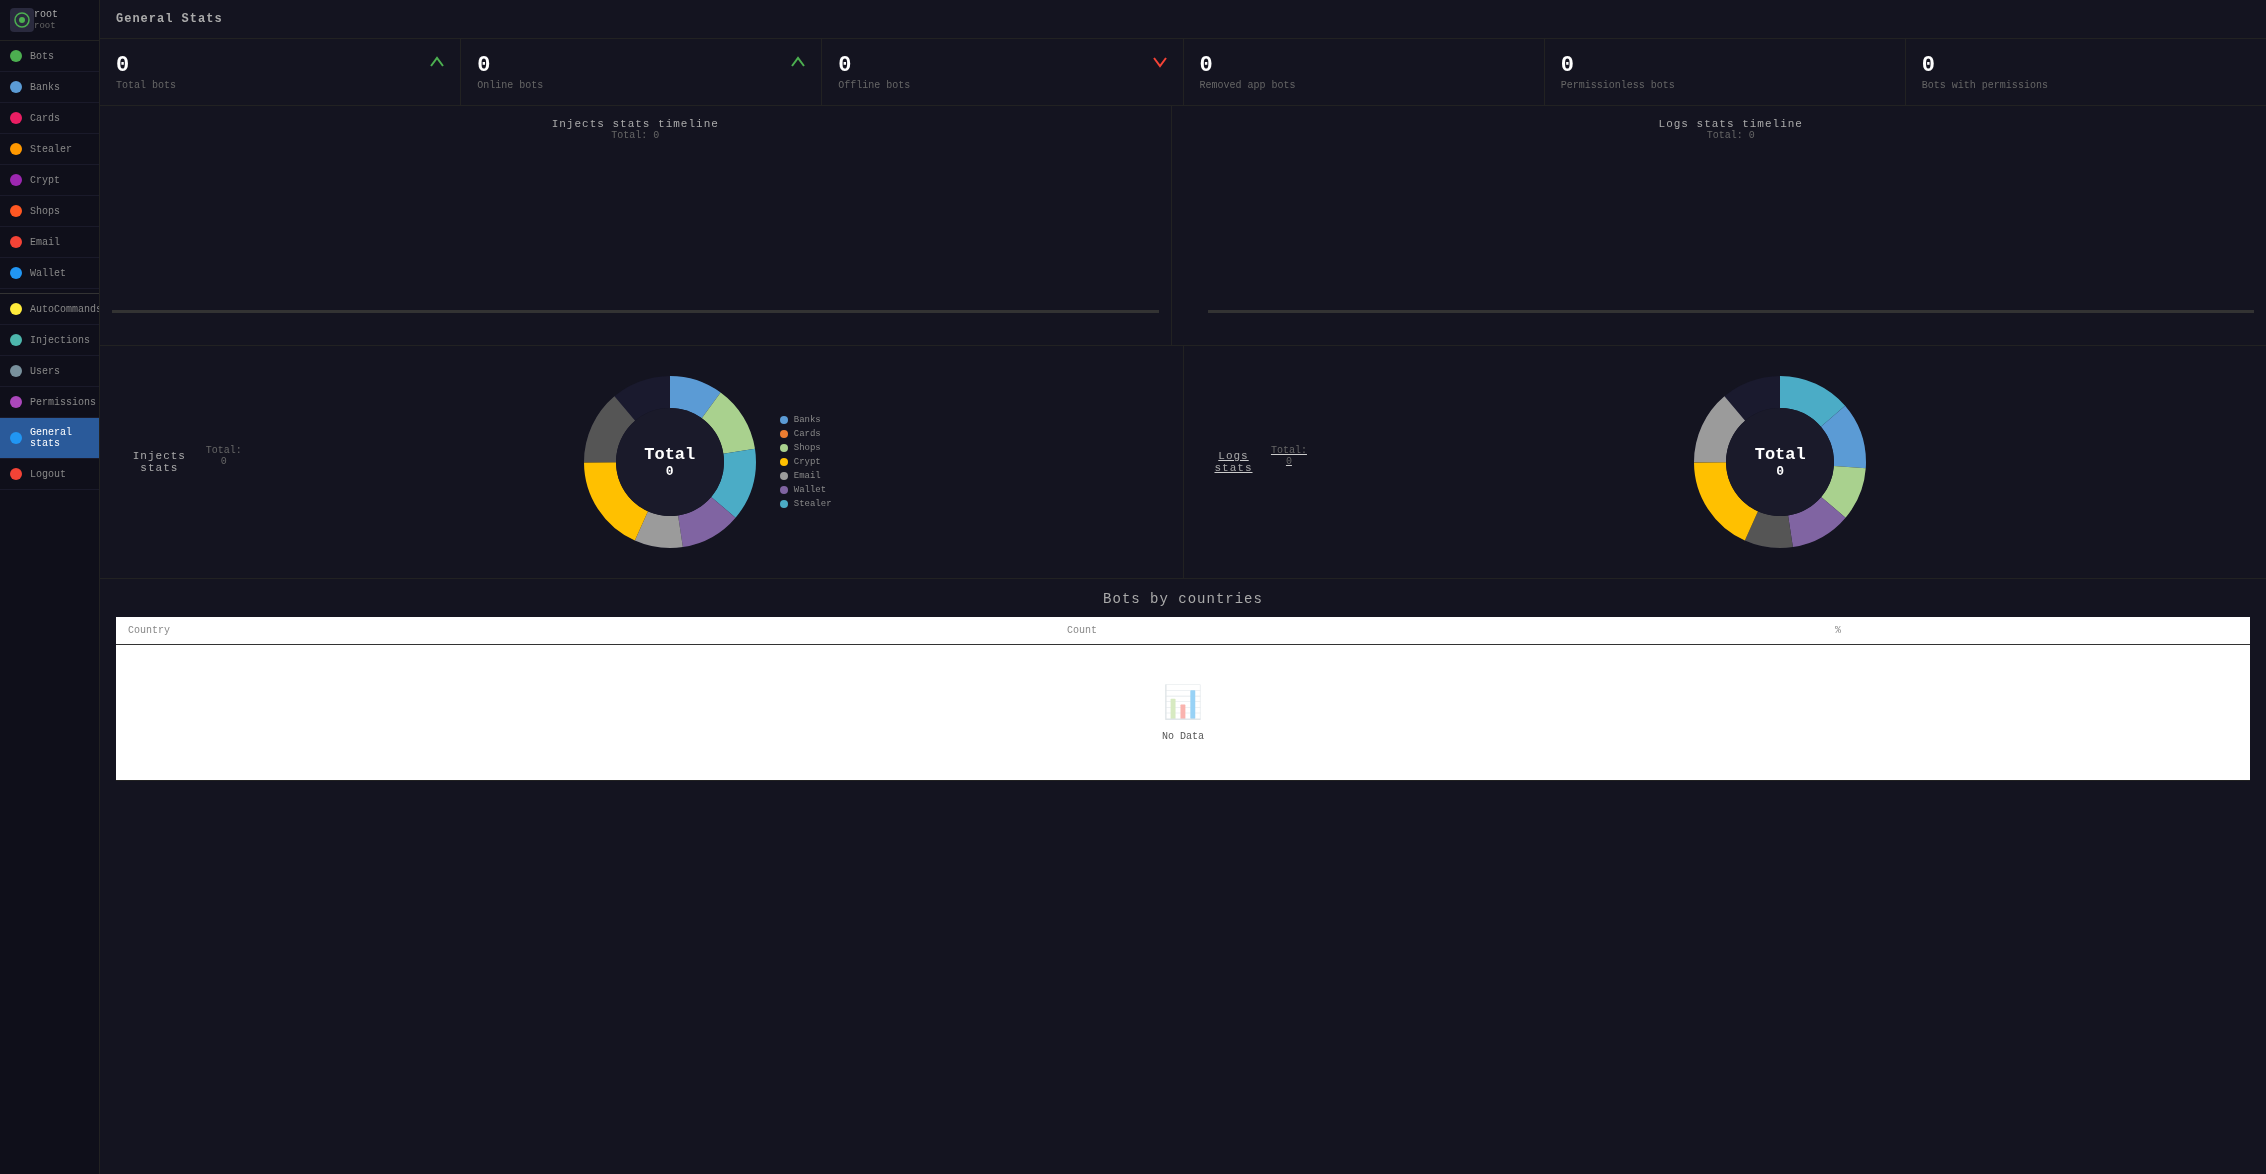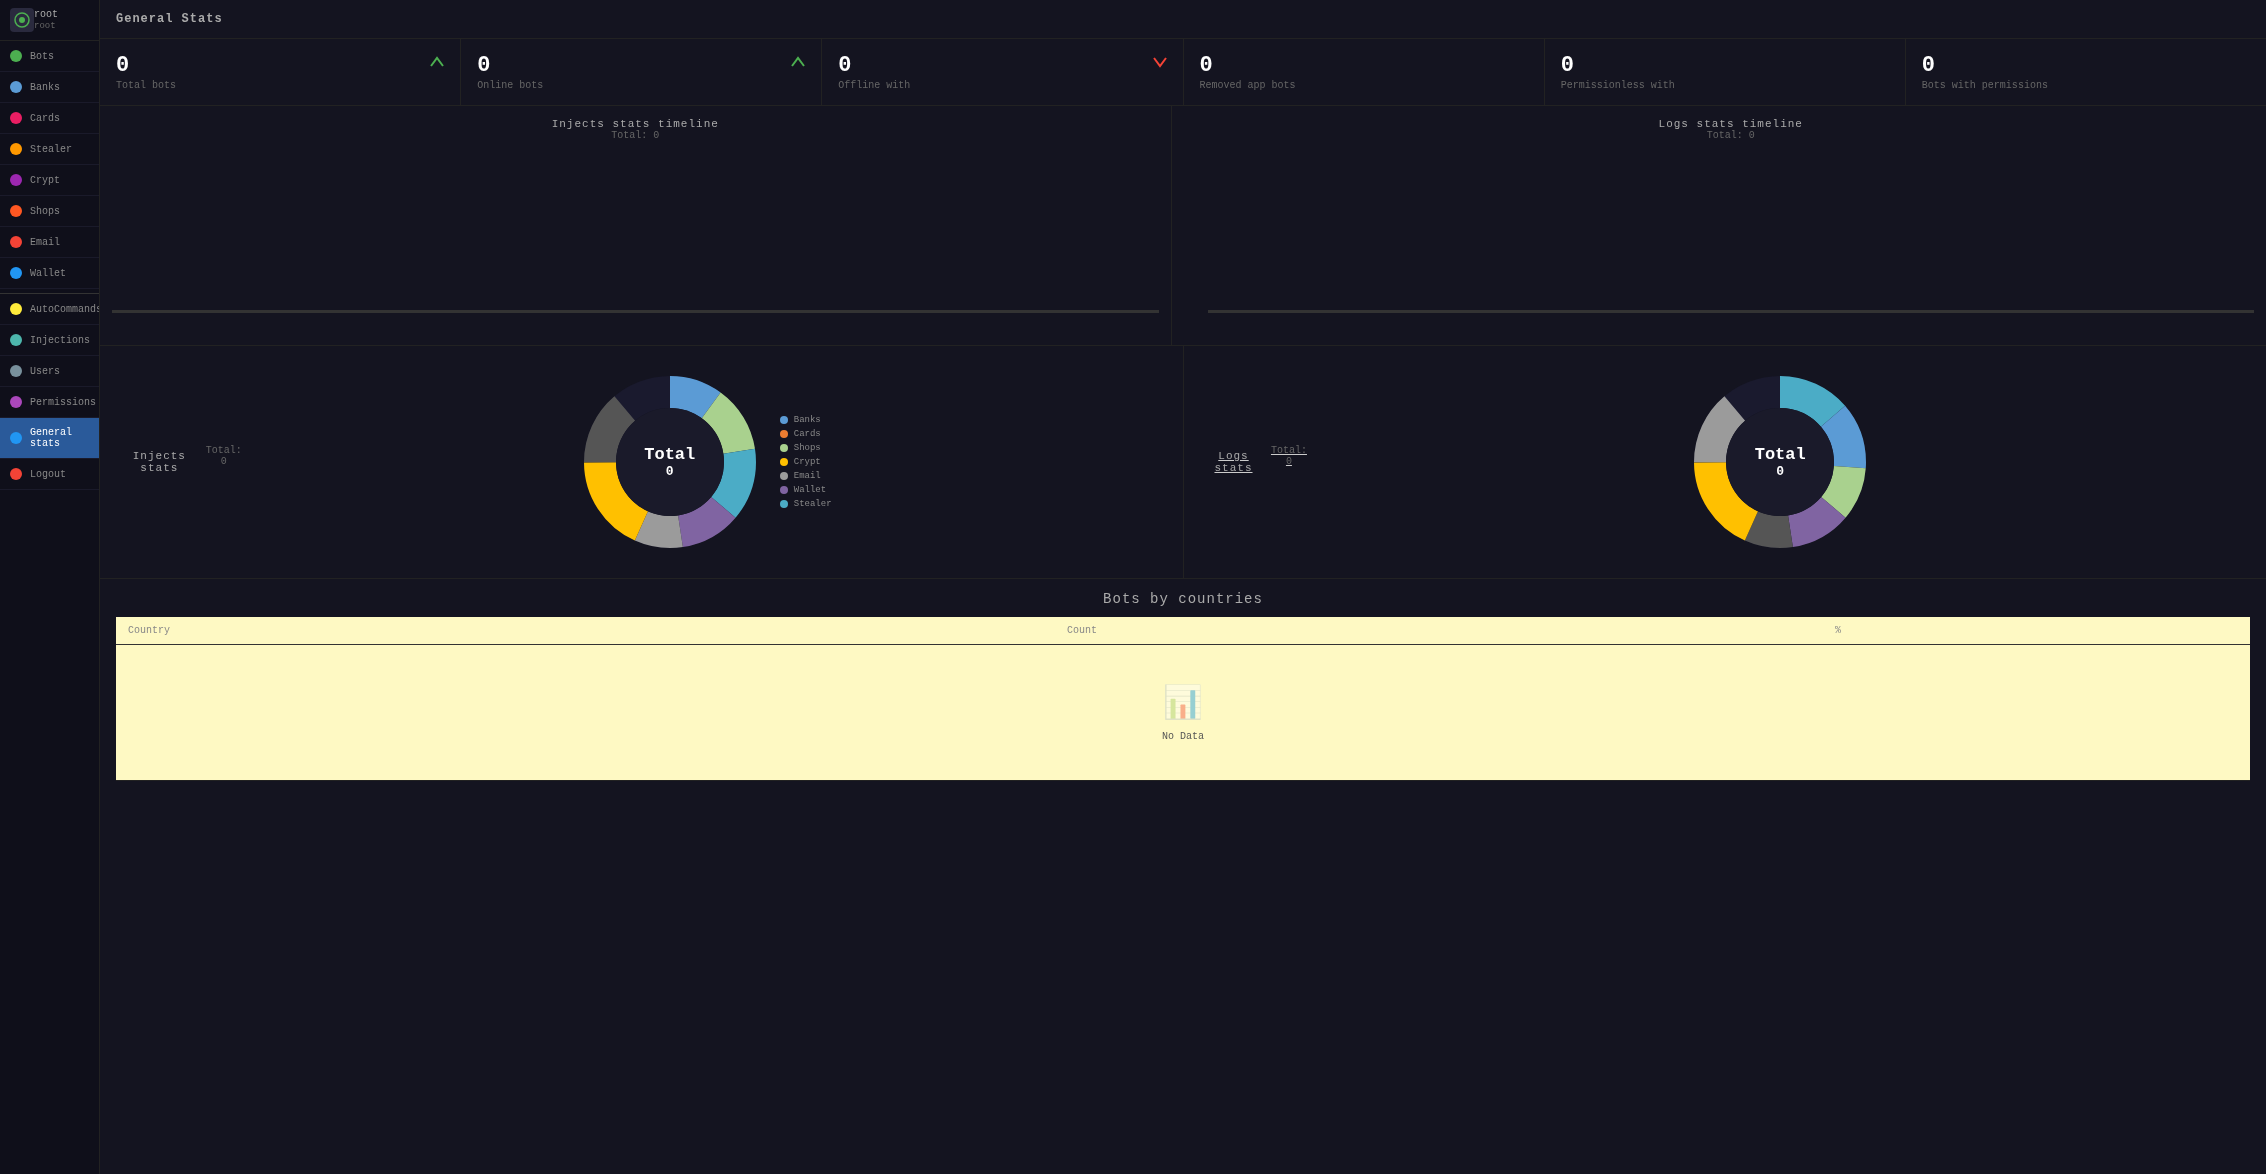--- a/index.html
+++ b/index.html
@@ -249,21 +249,21 @@
     .countries-title {
       font-size: 14px;
       color: #aaa;
       letter-spacing: 1px;
       text-align: center;
       margin-bottom: 10px;
     }
     .countries-table {
       width: 100%;
       border-collapse: collapse;
-      background: #fef9c3;
+      background: #ffffff;
     }
     .countries-table th {
       padding: 8px 12px;
       text-align: left;
       font-size: 10px;
       color: #888;
       border-bottom: 1px solid #333;
       font-weight: normal;
     }
     .countries-table td {
@@ -385,34 +385,34 @@
         <div class="stat-value">0</div>
         <div class="stat-label">Online bots</div>
         <div class="stat-icon green">
           <svg width="16" height="16" viewBox="0 0 16 16">
             <polyline points="2,12 8,4 14,12" fill="none" stroke="#4caf50" stroke-width="2"></polyline>
           </svg>
         </div>
       </div>
       <div class="stat-item">
         <div class="stat-value">0</div>
-        <div class="stat-label">Offline with</div>
+        <div class="stat-label">Offline bots</div>
         <div class="stat-icon red">
           <svg width="16" height="16" viewBox="0 0 16 16">
             <polyline points="2,4 8,12 14,4" fill="none" stroke="#f44336" stroke-width="2"></polyline>
           </svg>
         </div>
       </div>
       <div class="stat-item">
         <div class="stat-value">0</div>
         <div class="stat-label">Removed app bots</div>
       </div>
       <div class="stat-item">
         <div class="stat-value">0</div>
-        <div class="stat-label">Permissionless with</div>
+        <div class="stat-label">Permissionless bots</div>
       </div>
       <div class="stat-item">
         <div class="stat-value">0</div>
         <div class="stat-label">Bots with permissions</div>
       </div>
     </div>
 
   <div class="charts-top">
     <div class="chart-panel">
       <div class="chart-title">Injects stats timeline</div>

